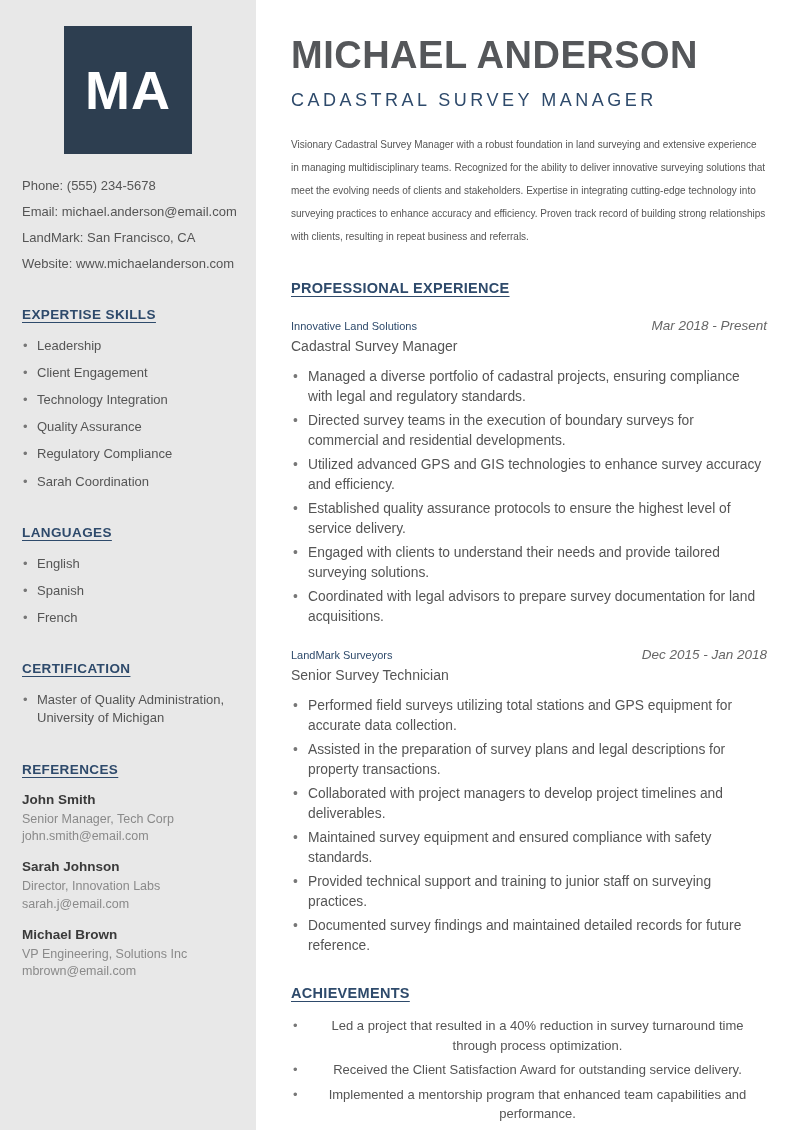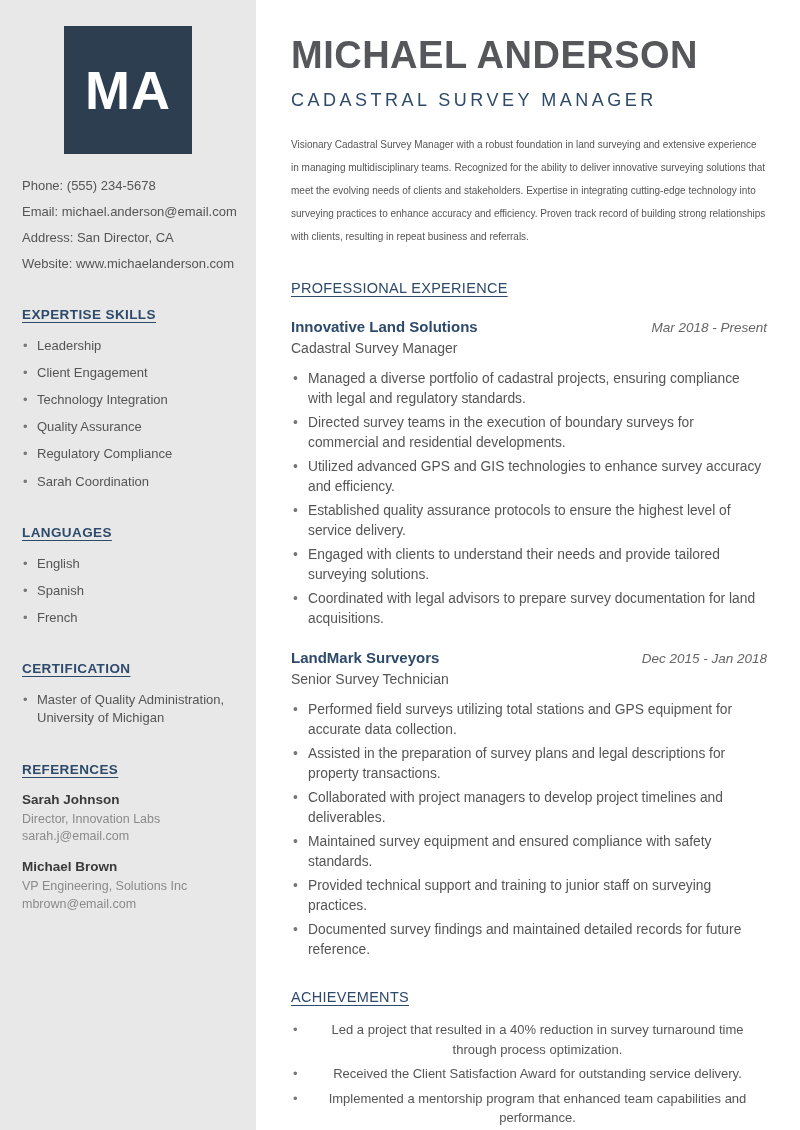--- a/index.html
+++ b/index.html
@@ -31,27 +31,27 @@
   .side-list li::before { content:"\2022"; position:absolute; left:1px; top:0; color:#777777; }
   .ref { margin-bottom:13px; }
   .ref-name { font-size:13.5px; font-weight:bold; color:#3a3a3a; margin-bottom:4px; }
   .ref-line { font-size:12.5px; color:#8a8a8a; line-height:1.42; }
   
   .main { flex:1; background:#ffffff; padding:36px 33px 0 35px; }
   .name { color:#55575a; font-size:38px; font-weight:bold; letter-spacing:0.5px; line-height:1.0; }
   .job-title-main { color:#2e4a6b; font-size:18px; font-weight:400; letter-spacing:3.5px; margin-top:16px; }
   .summary { margin-top:22px; font-size:10px; color:#555555; line-height:23px; }
   .main-heading {
-    display:inline-block; color:#2e4a6b; font-size:14.5px; font-weight:normal;
+    display:inline-block; color:#2e4a6b; font-size:14.5px; font-weight:bold;
     letter-spacing:0.3px; text-decoration:underline; text-underline-offset:3px;
   }
   .exp-section { margin-top:31px; }
   .job { margin-top:21px; }
   .job-header { display:flex; justify-content:space-between; align-items:baseline; }
-  .company { color:#2e4a6b; font-size:15px; font-weight:bold; }
+  .company { color:#2e4a6b; font-size:11px; font-weight:normal; }
   .dates { color:#666666; font-size:13.5px; font-style:italic; }
   .position { color:#555555; font-size:14px; margin-top:5px; }
   .bullets { list-style:none; margin-top:13px; }
   .bullets li {
     position:relative; padding-left:17px; font-size:13.8px; color:#555555;
     line-height:19.5px; margin-bottom:5px;
   }
   .bullets li::before { content:"\2022"; position:absolute; left:2px; top:0; color:#777777; }
   .ach-section { margin-top:29px; }
   .ach-list { margin-top:14px; }
@@ -64,21 +64,21 @@
 
   <aside class="sidebar">
 
     <div class="monogram">
       <span>MA</span>
     </div>
 
     <div class="contact">
       <div class="contact-line">Phone: (555) 234-5678</div>
       <div class="contact-line">Email: michael.anderson@email.com</div>
-      <div class="contact-line">Address: San Director, CA</div>
+      <div class="contact-line">LandMark: San Francisco, CA</div>
       <div class="contact-line">Website: www.michaelanderson.com</div>
     </div>
 
     <section class="side-section">
       <span class="side-heading">EXPERTISE SKILLS</span>
       <ul class="side-list">
         <li>Leadership</li>
         <li>Client Engagement</li>
         <li>Technology Integration</li>
         <li>Quality Assurance</li>
@@ -98,20 +98,25 @@
 
     <section class="side-section">
       <span class="side-heading">CERTIFICATION</span>
       <ul class="side-list">
         <li>Master of Quality Administration, University of Michigan</li>
       </ul>
     </section>
 
     <section class="side-section">
       <span class="side-heading">REFERENCES</span>
+      <div class="ref">
+        <div class="ref-name">John Smith</div>
+        <div class="ref-line">Senior Manager, Tech Corp</div>
+        <div class="ref-line">john.smith@email.com</div>
+      </div>
       <div class="ref">
         <div class="ref-name">Sarah Johnson</div>
         <div class="ref-line">Director, Innovation Labs</div>
         <div class="ref-line">sarah.j@email.com</div>
       </div>
       <div class="ref">
         <div class="ref-name">Michael Brown</div>
         <div class="ref-line">VP Engineering, Solutions Inc</div>
         <div class="ref-line">mbrown@email.com</div>
       </div>

